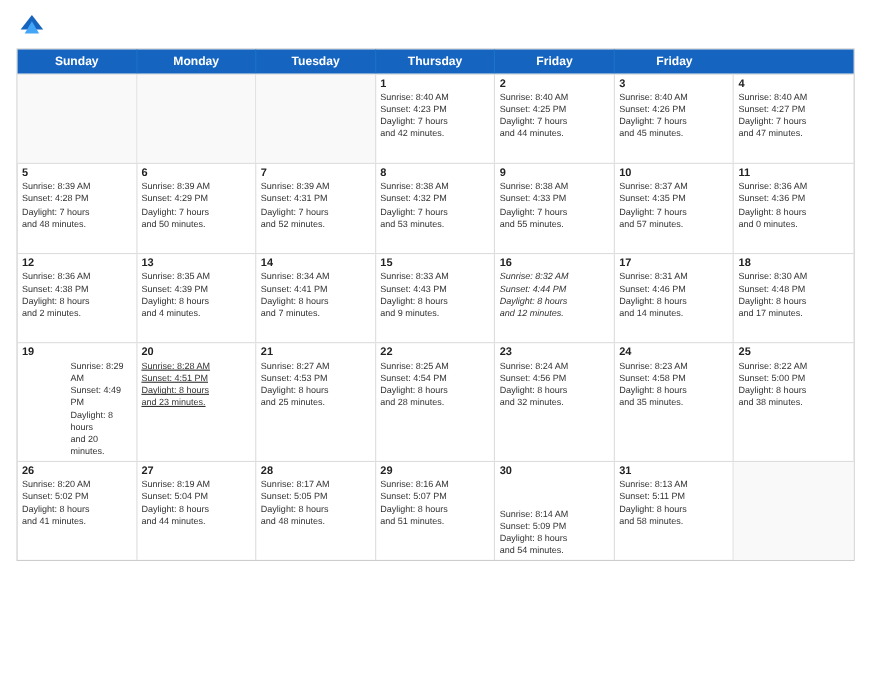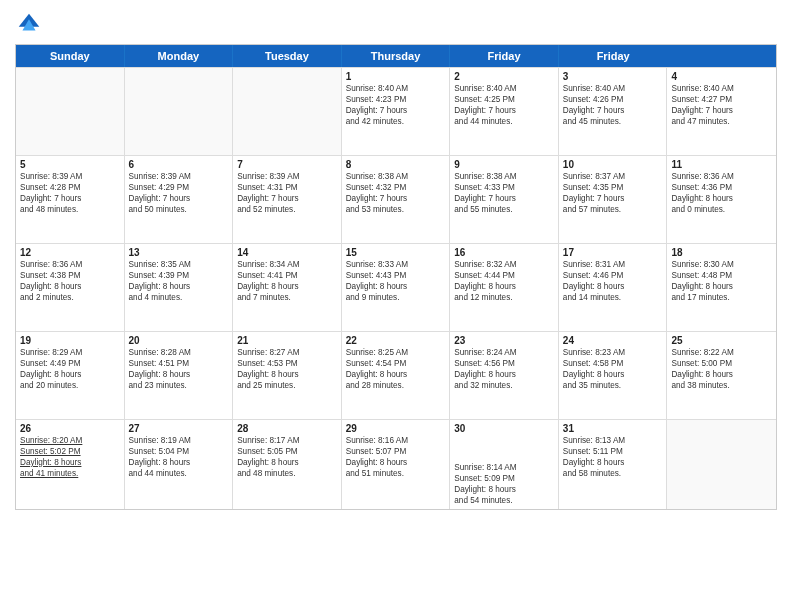--- a/index.html
+++ b/index.html
@@ -251,21 +251,21 @@
           </div>
           <div class="cal-cell">
             <div class="day-num">15</div>
             <div class="cell-info" style="white-space: pre-line;">Sunrise: 8:33 AM
 Sunset: 4:43 PM
 Daylight: 8 hours
 and 9 minutes.</div>
           </div>
           <div class="cal-cell">
             <div class="day-num">16</div>
-            <div class="cell-info" style="white-space: pre-line;">Sunrise: 8:32 AM
+            <div class="cell-info" style="white-space: pre-line; font-style: italic;">Sunrise: 8:32 AM
 Sunset: 4:44 PM
 Daylight: 8 hours
 and 12 minutes.</div>
           </div>
           <div class="cal-cell">
             <div class="day-num">17</div>
             <div class="cell-info" style="white-space: pre-line;">Sunrise: 8:31 AM
 Sunset: 4:46 PM
 Daylight: 8 hours
 and 14 minutes.</div>
@@ -274,28 +274,28 @@
             <div class="day-num">18</div>
             <div class="cell-info" style="white-space: pre-line;">Sunrise: 8:30 AM
 Sunset: 4:48 PM
 Daylight: 8 hours
 and 17 minutes.</div>
           </div>
         </div>
         <div class="cal-row">
           <div class="cal-cell">
             <div class="day-num">19</div>
-            <div class="cell-info" style="white-space: pre-line;">Sunrise: 8:29 AM
+            <div class="cell-info" style="white-space: pre-line; margin-left: 44px;">Sunrise: 8:29 AM
 Sunset: 4:49 PM
 Daylight: 8 hours
 and 20 minutes.</div>
           </div>
           <div class="cal-cell">
             <div class="day-num">20</div>
-            <div class="cell-info" style="white-space: pre-line;">Sunrise: 8:28 AM
+            <div class="cell-info" style="white-space: pre-line; text-decoration: underline;">Sunrise: 8:28 AM
 Sunset: 4:51 PM
 Daylight: 8 hours
 and 23 minutes.</div>
           </div>
           <div class="cal-cell">
             <div class="day-num">21</div>
             <div class="cell-info" style="white-space: pre-line;">Sunrise: 8:27 AM
 Sunset: 4:53 PM
 Daylight: 8 hours
 and 25 minutes.</div>
@@ -325,21 +325,21 @@
             <div class="day-num">25</div>
             <div class="cell-info" style="white-space: pre-line;">Sunrise: 8:22 AM
 Sunset: 5:00 PM
 Daylight: 8 hours
 and 38 minutes.</div>
           </div>
         </div>
         <div class="cal-row">
           <div class="cal-cell">
             <div class="day-num">26</div>
-            <div class="cell-info" style="white-space: pre-line; text-decoration: underline;">Sunrise: 8:20 AM
+            <div class="cell-info" style="white-space: pre-line;">Sunrise: 8:20 AM
 Sunset: 5:02 PM
 Daylight: 8 hours
 and 41 minutes.</div>
           </div>
           <div class="cal-cell">
             <div class="day-num">27</div>
             <div class="cell-info" style="white-space: pre-line;">Sunrise: 8:19 AM
 Sunset: 5:04 PM
 Daylight: 8 hours
 and 44 minutes.</div>

